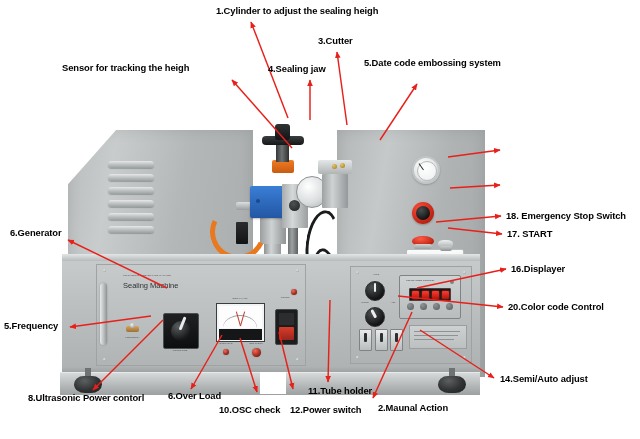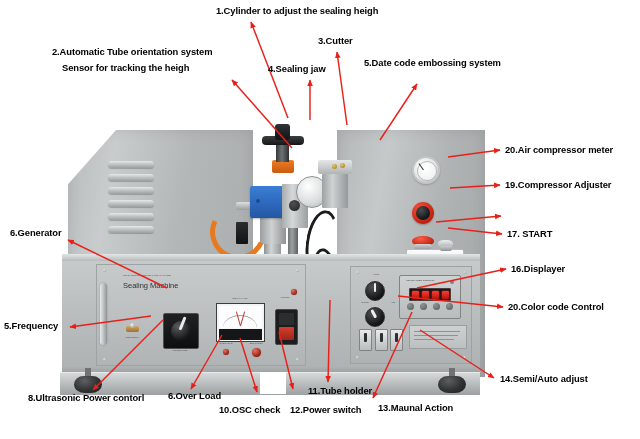--- a/index.html
+++ b/index.html
@@ -553,33 +553,31 @@
 
       <line x1="436" y1="222" x2="501" y2="216"></line>
 
       <line x1="450" y1="188" x2="500" y2="185"></line>
 
       <line x1="448" y1="157" x2="500" y2="150"></line>
     </g>
   </svg>
 
   <div class="lbl" style="left:216px;top:5px">1.Cylinder to adjust the sealing heigh</div>
-  <div class="lbl" style="left:52px;top:46px">2.Automatic Tube orientation system</div>
   <div class="lbl" style="left:62px;top:62px">Sensor for tracking the heigh</div>
   <div class="lbl" style="left:318px;top:35px">3.Cutter</div>
   <div class="lbl" style="left:268px;top:63px">4.Sealing jaw</div>
   <div class="lbl" style="left:364px;top:57px">5.Date code embossing system</div>
   <div class="lbl" style="left:10px;top:227px">6.Generator</div>
   <div class="lbl" style="left:4px;top:320px">5.Frequency</div>
   <div class="lbl" style="left:28px;top:392px">8.Ultrasonic Power contorl</div>
   <div class="lbl" style="left:168px;top:390px">6.Over Load</div>
   <div class="lbl" style="left:219px;top:404px">10.OSC check</div>
   <div class="lbl" style="left:308px;top:385px">11.Tube holder</div>
   <div class="lbl" style="left:290px;top:404px">12.Power switch</div>
-  <div class="lbl" style="left:378px;top:402px">13.Maunal Action</div>
+  <div class="lbl" style="left:378px;top:402px">2.Maunal Action</div>
   <div class="lbl" style="left:500px;top:373px">14.Semi/Auto adjust</div>
   <div class="lbl" style="left:508px;top:301px">20.Color code Control</div>
   <div class="lbl" style="left:511px;top:263px">16.Displayer</div>
   <div class="lbl" style="left:507px;top:228px">17. START</div>
-  <div class="lbl" style="left:505px;top:179px">19.Compressor Adjuster</div>
-  <div class="lbl" style="left:505px;top:144px">20.Air compressor meter</div>
+  <div class="lbl" style="left:506px;top:210px">18. Emergency Stop Switch</div>
 
 </div>
 
 </body></html>

